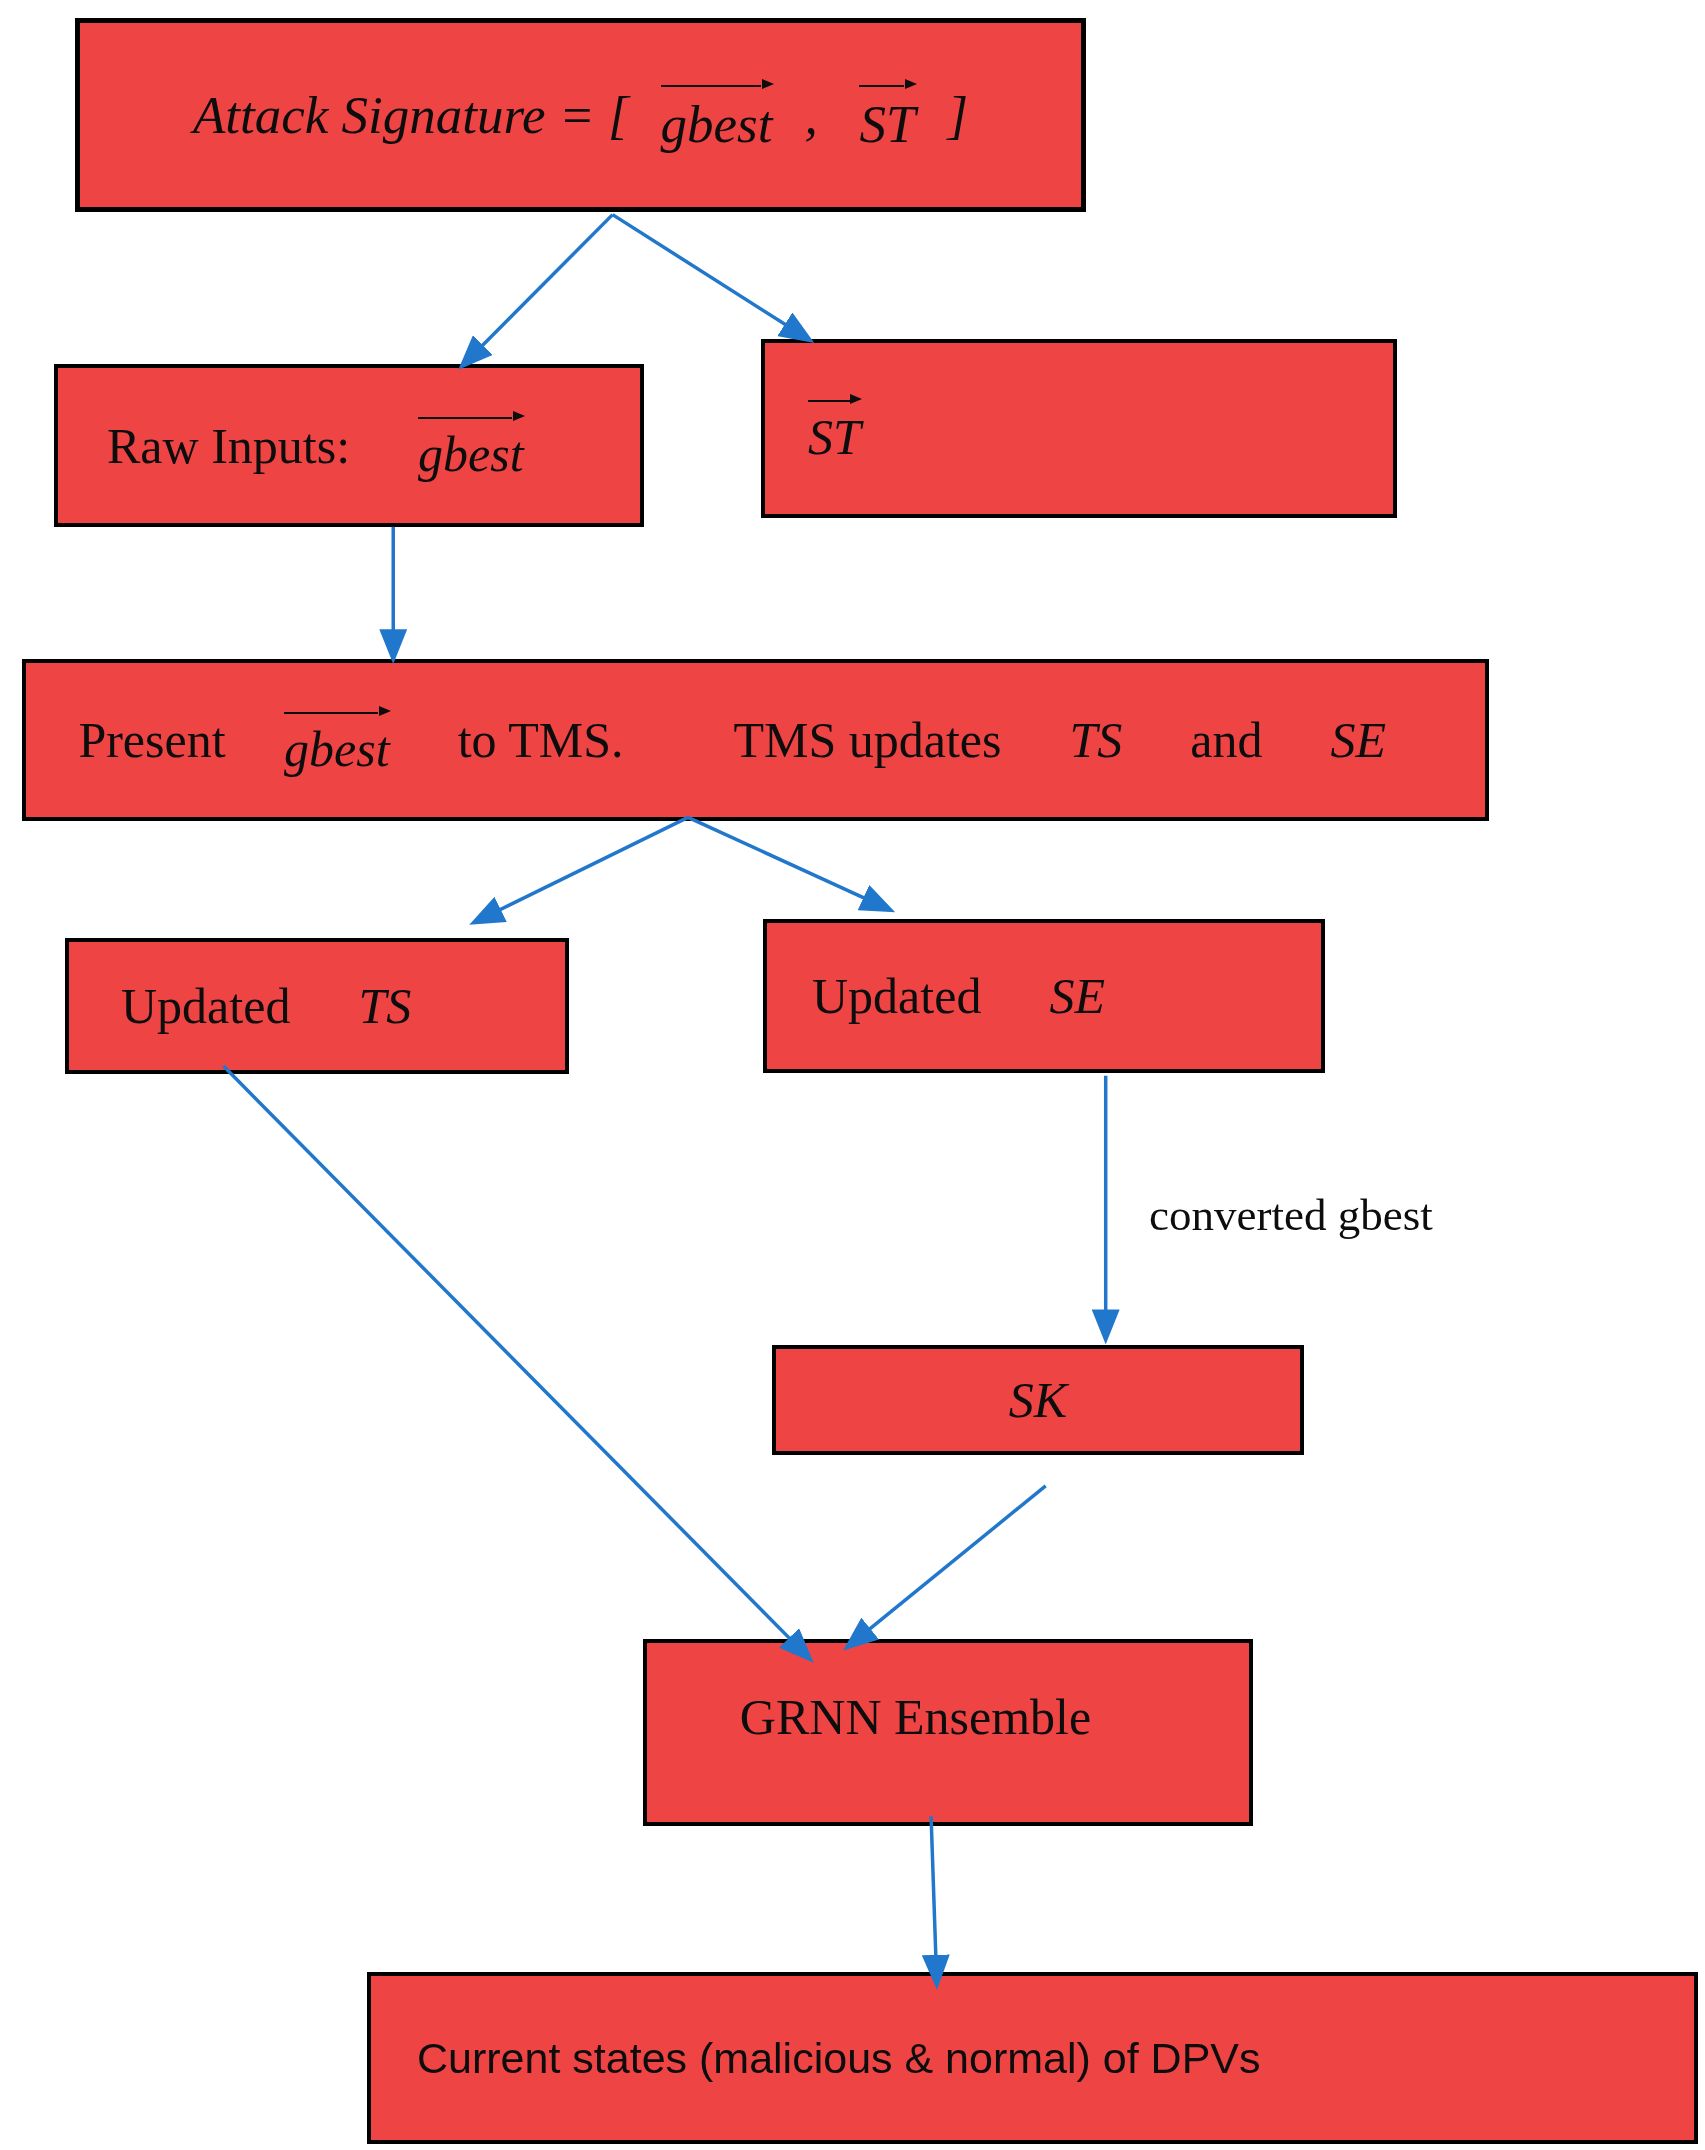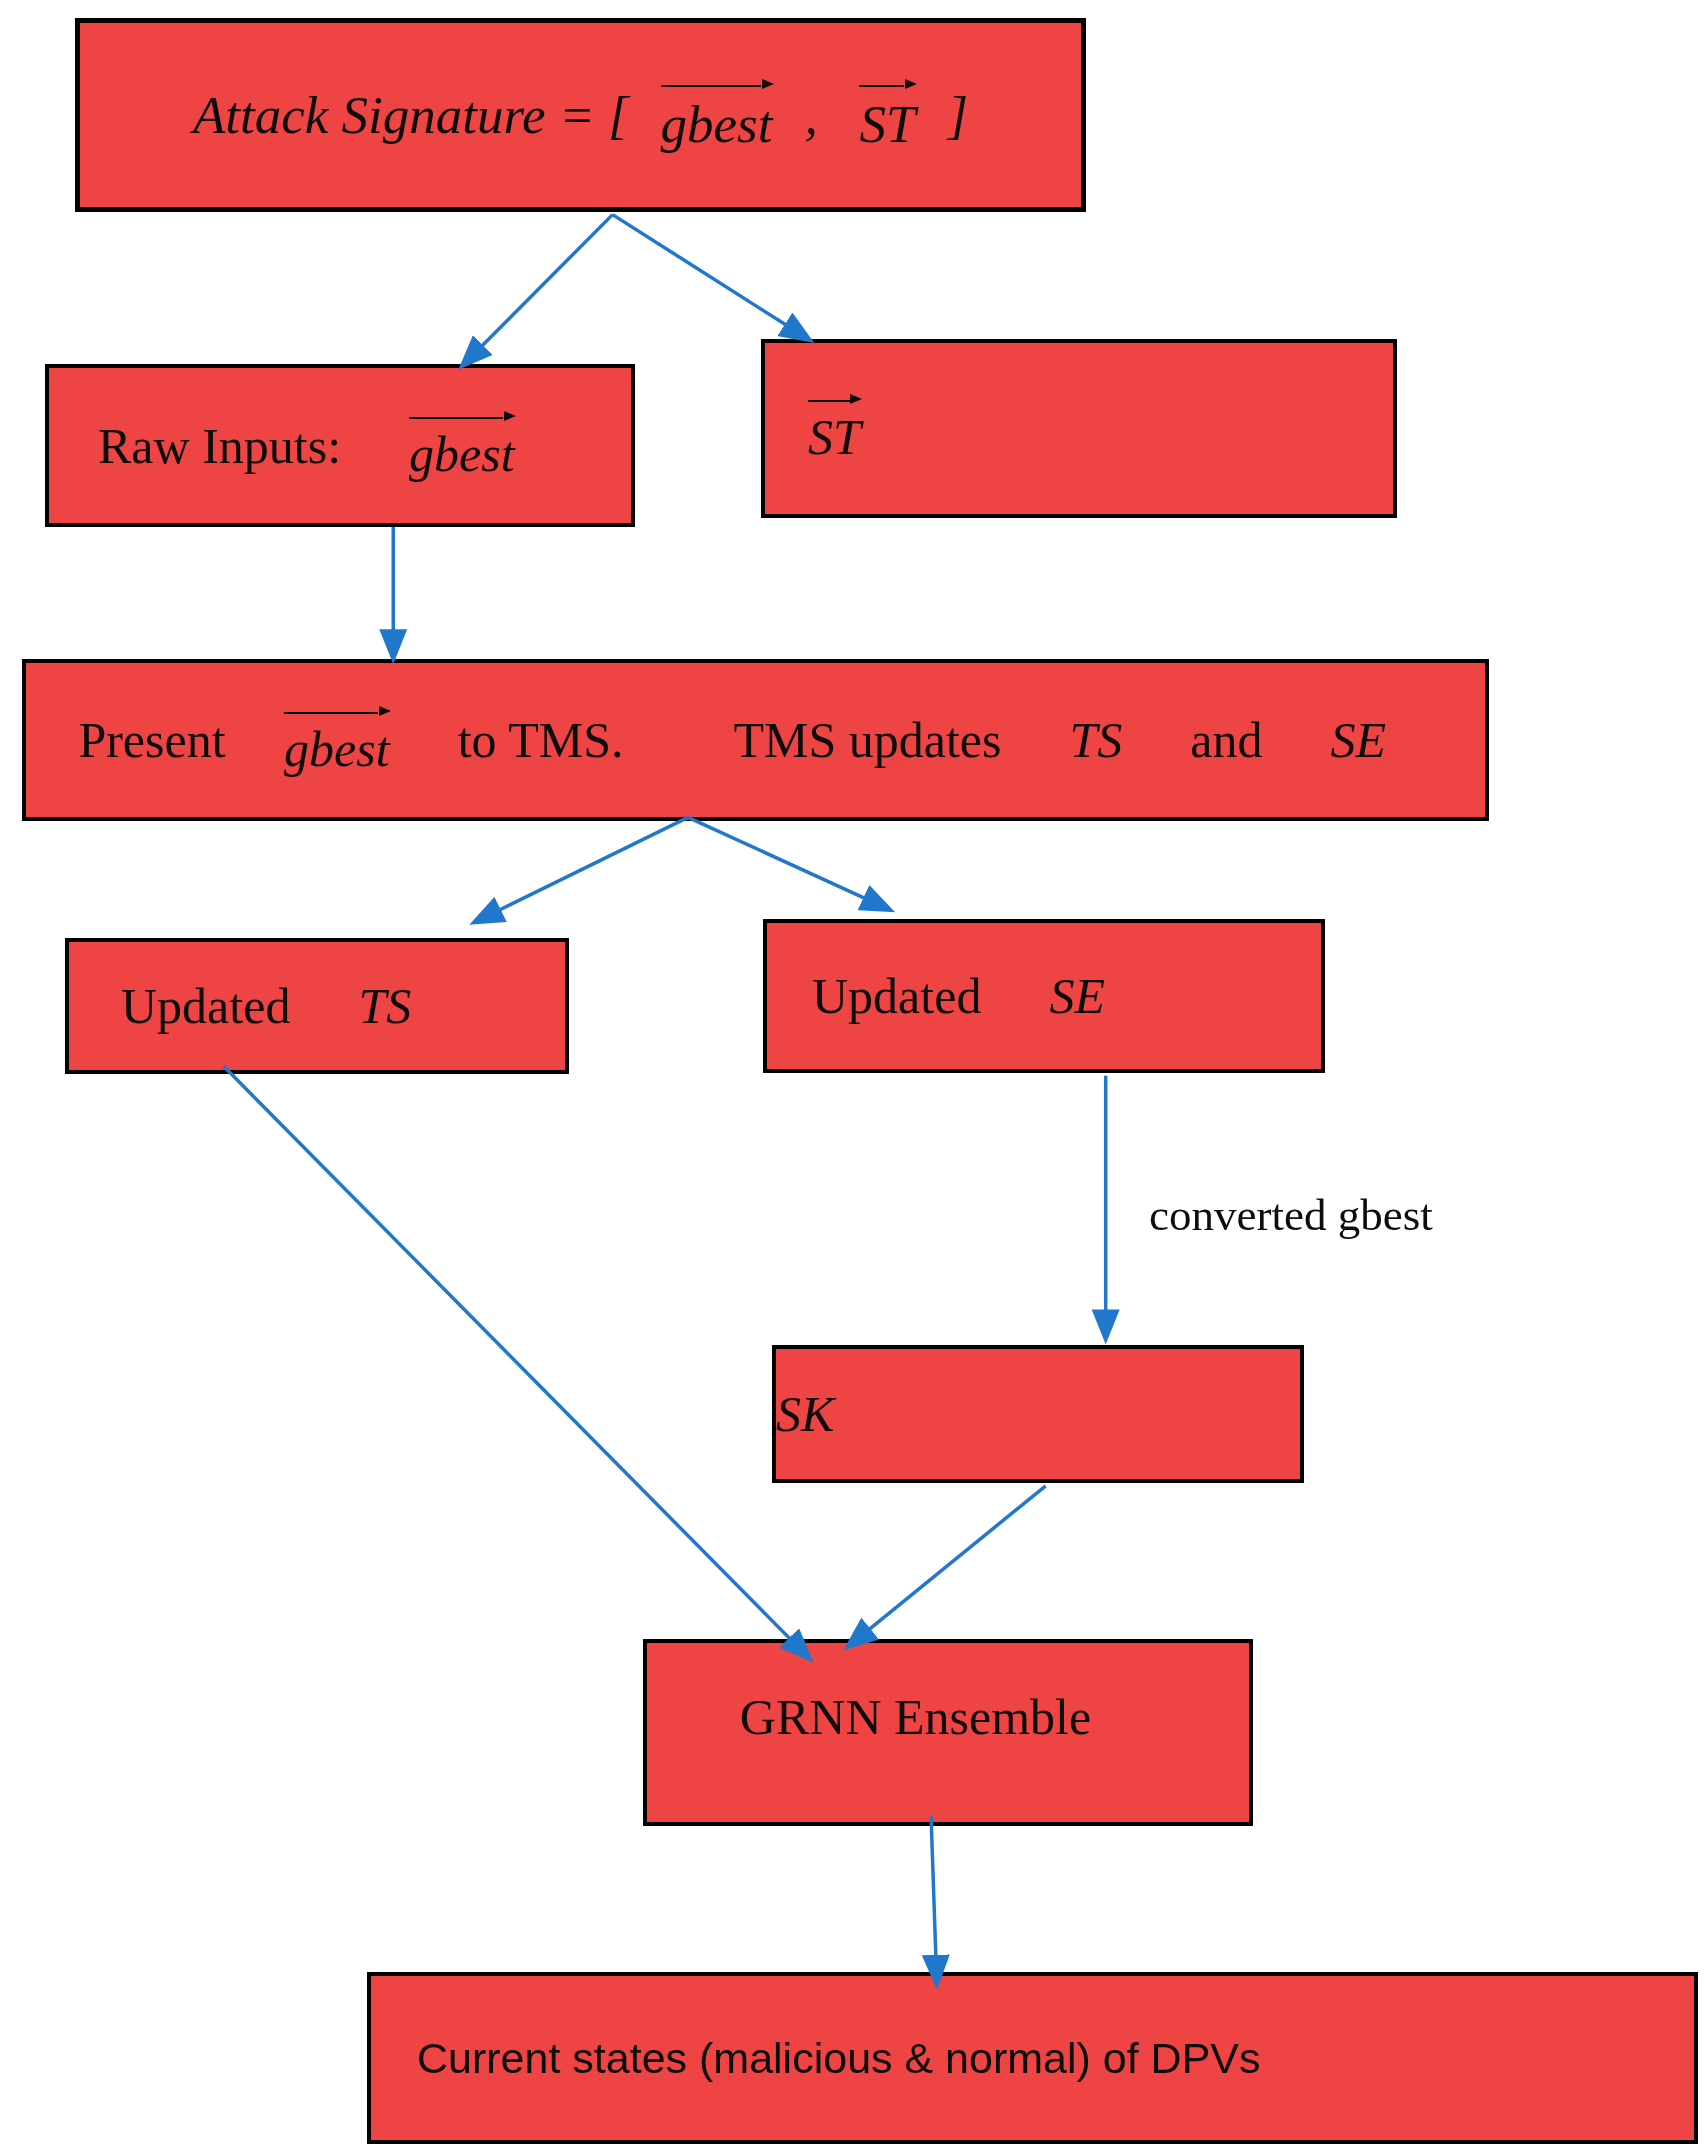--- a/index.html
+++ b/index.html
@@ -52,26 +52,26 @@
     right: -1.4px;
     width: 0;
     height: 0;
     margin-top: -5.6px;
     border-left: 12.6px solid #0d0d0d;
     border-top: 5.6px solid transparent;
     border-bottom: 5.6px solid transparent;
   }
 
   .box-attack  { left: 75px;  top: 18px;   width: 1011px; height: 194px; border-width: 5.6px; justify-content: center; font-size: 53px; }
-  .box-raw     { left: 45px;   top: 364px;  width: 590px;  height: 163px; padding-left: 49px; }
+  .box-raw     { left: 54px;   top: 364px;  width: 590px;  height: 163px; padding-left: 49px; }
   .box-target  { left: 761px; top: 339px;  width: 636px;  height: 179px; padding-left: 43px; }
   .box-present { left: 22.4px;   top: 659px;  width: 1467px; height: 162px; padding-left: 52px; }
   .box-uts     { left: 65px;   top: 938px; width: 504px;  height: 136px; padding-left: 52px; }
   .box-use     { left: 763px; top: 919px; width: 562px;  height: 154px; padding-left: 45px; }
-  .box-sk      { left: 772px; top: 1345px; width: 532px;  height: 138px; justify-content: flex-start; }
+  .box-sk      { left: 772px; top: 1345px; width: 532px;  height: 110px; justify-content: center; }
   .box-grnn    { left: 643px;  top: 1639px; width: 610px;  height: 187px; justify-content: center; padding-right: 65px; align-items: flex-start; padding-top: 49px; }
   .box-output  { left: 367px;  top: 1972px; width: 1331px; height: 172px; padding-left: 46px;
                  font-family: "Liberation Sans", sans-serif; font-size: 43px; }
 
   .sp-sm { margin-right: 26.5px; }
   .sp-md { margin-right: 36px; }
   .sp-lg { margin-right: 78px; }
   .sp-comma { margin-right: 9.8px; }
 
   .edge-label {

